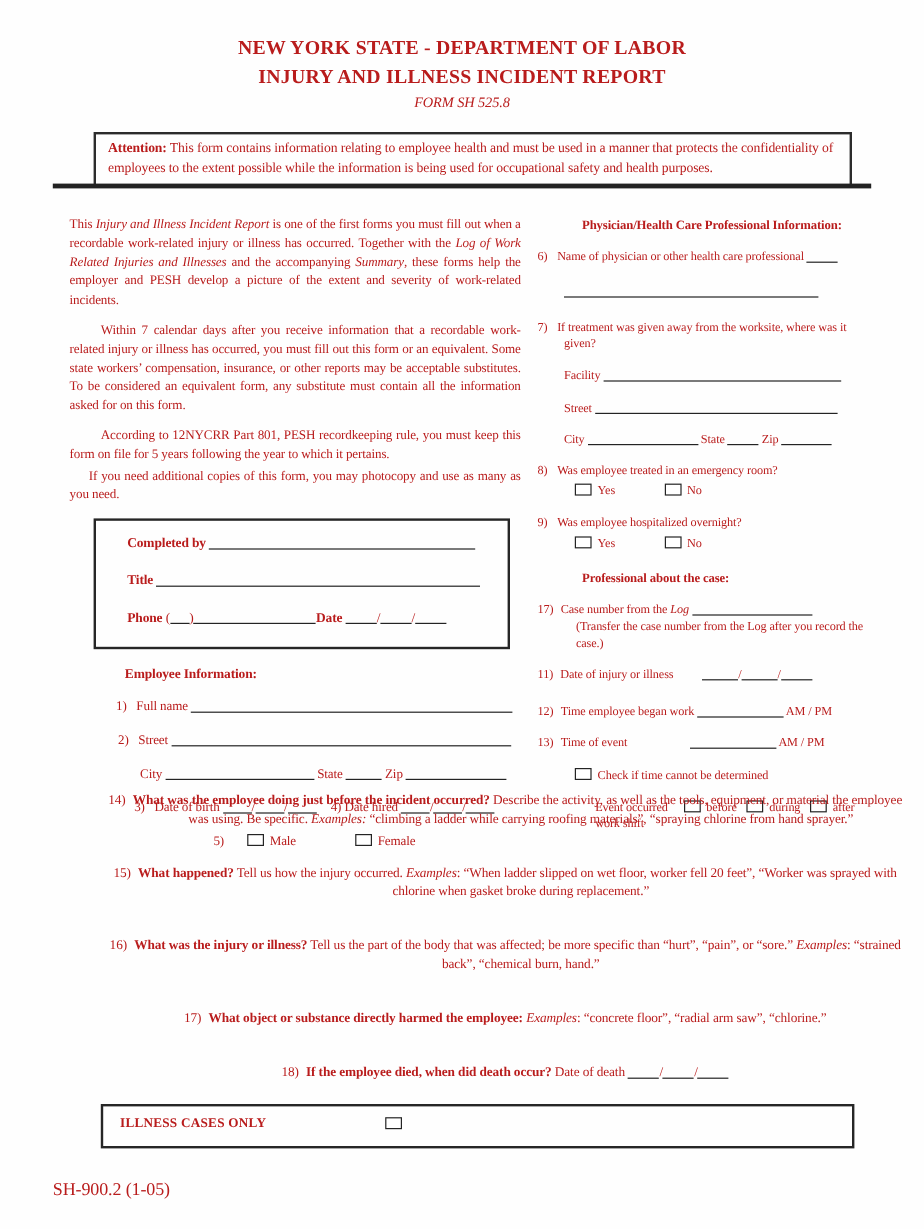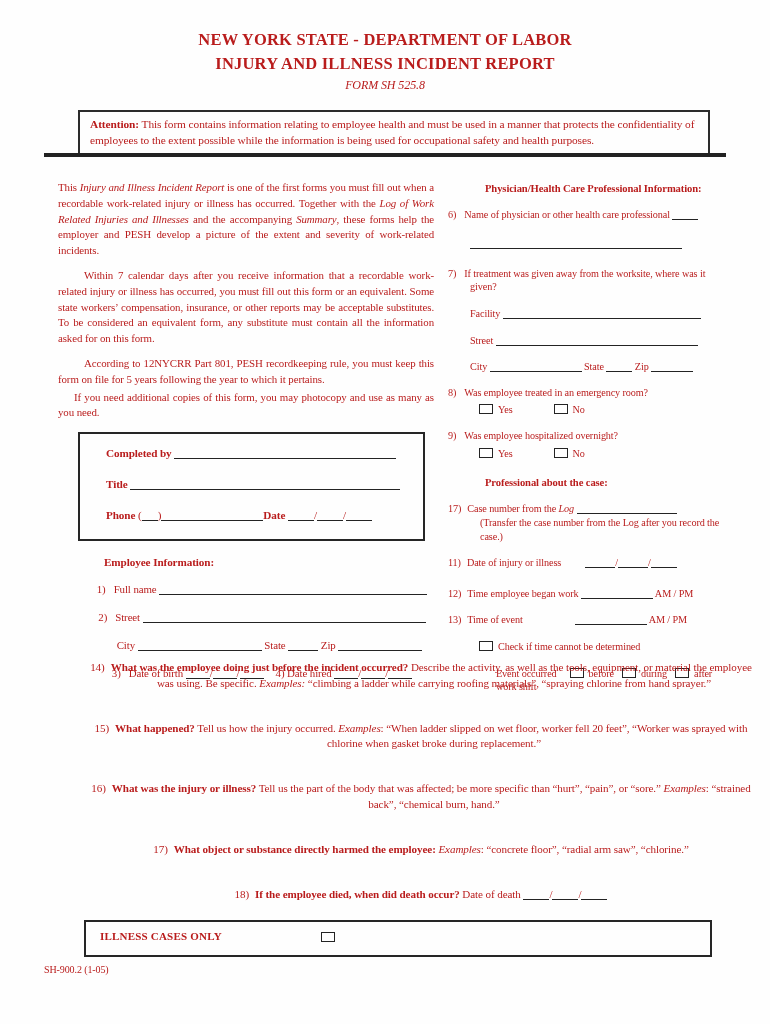--- a/index.html
+++ b/index.html
@@ -49,21 +49,21 @@
   
   .qsec{position:absolute;top:656px;left:44px;width:684px;}
   .qitem{margin:29px 0 0 44px;width:640px;padding-left:26px;text-indent:-26px;
          font-size:11.1px;line-height:15.8px;text-align:center;}
   .qitem:first-child{margin-top:4px;}
   
   .illness{position:absolute;top:920px;left:84px;width:628px;box-sizing:border-box;
            border:2px solid #262626;display:flex;padding:8px 10px 10px 14px;}
   .ill-label{width:196px;font-weight:bold;font-size:11px;letter-spacing:0.2px;flex:none;}
   .ill-text{flex:1;font-size:10.4px;line-height:15px;padding-left:22px;text-indent:-22px;margin-left:24px;}
-  .footer{position:absolute;top:964px;left:44px;font-size:10px;}
+  .footer{position:absolute;top:984px;left:44px;font-size:15px;}
 </style>
 </head>
 <body>
 
 <div class="page">
 
   <div class="header">
     <div class="h1">NEW YORK STATE - DEPARTMENT OF LABOR</div>
     <div class="h2">INJURY AND ILLNESS INCIDENT REPORT</div>
     <div class="hf">FORM SH 525.8</div>
@@ -85,20 +85,21 @@
         <div class="crow"><span class="b">Completed by </span><span class="blank" style="width: 222px;"></span></div>
         <div class="crow"><span class="b">Title </span><span class="blank" style="width: 270px;"></span></div>
         <div class="crow"><span class="b">Phone </span><span>(</span><span class="blank" style="width: 16px;"></span><span>)</span><span class="blank" style="width: 102px;"></span><span class="b">Date </span><span class="blank" style="width: 26px;"></span><span>/</span><span class="blank" style="width: 26px;"></span><span>/</span><span class="blank" style="width: 26px;"></span></div>
       </div>
 
       <div class="emp-h">Employee Information:</div>
       <div class="litem"><span>1)</span><span class="spacer" style="width: 8px;"></span><span>Full name </span><span class="blank" style="width: 268px;"></span></div>
       <div class="litem"><span>2)</span><span class="spacer" style="width: 8px;"></span><span>Street </span><span class="blank" style="width: 283px;"></span></div>
       <div class="litem lsub"><span>City </span><span class="blank" style="width: 124px;"></span><span> State </span><span class="blank" style="width: 30px;"></span><span> Zip </span><span class="blank" style="width: 84px;"></span></div>
       <div class="litem"><span>3)</span><span class="spacer" style="width: 8px;"></span><span>Date of birth </span><span class="blank" style="width: 24px;"></span><span>/</span><span class="blank" style="width: 24px;"></span><span>/</span><span class="blank" style="width: 24px;"></span><span class="spacer" style="width: 12px;"></span><span>4) Date hired </span><span class="blank" style="width: 24px;"></span><span>/</span><span class="blank" style="width: 24px;"></span><span>/</span><span class="blank" style="width: 24px;"></span></div>
+      <div class="litem"><span>5)</span><span class="spacer" style="width: 18px;"></span><span class="cb"></span><span>Male</span><span class="spacer" style="width: 48px;"></span><span class="cb"></span><span>Female</span></div>
     </div>
 
     <div class="col-r">
       <div class="r-h">Physician/Health Care Professional Information:</div>
       <div class="ritem"><span>6)</span><span class="spacer" style="width: 8px;"></span><span>Name of physician or other health care professional </span><span class="blank" style="width: 26px;"></span></div>
       <div class="rsub mt16"><span class="blank" style="width: 212px;"></span></div>
       <div class="ritem mt16"><span>7)</span><span class="spacer" style="width: 8px;"></span><span>If treatment was given away from the worksite, where was it given?</span></div>
       <div class="rsub"><span>Facility </span><span class="blank" style="width: 198px;"></span></div>
       <div class="rsub"><span>Street </span><span class="blank" style="width: 202px;"></span></div>
       <div class="rsub"><span>City </span><span class="blank" style="width: 92px;"></span><span> State </span><span class="blank" style="width: 26px;"></span><span> Zip </span><span class="blank" style="width: 42px;"></span></div>

